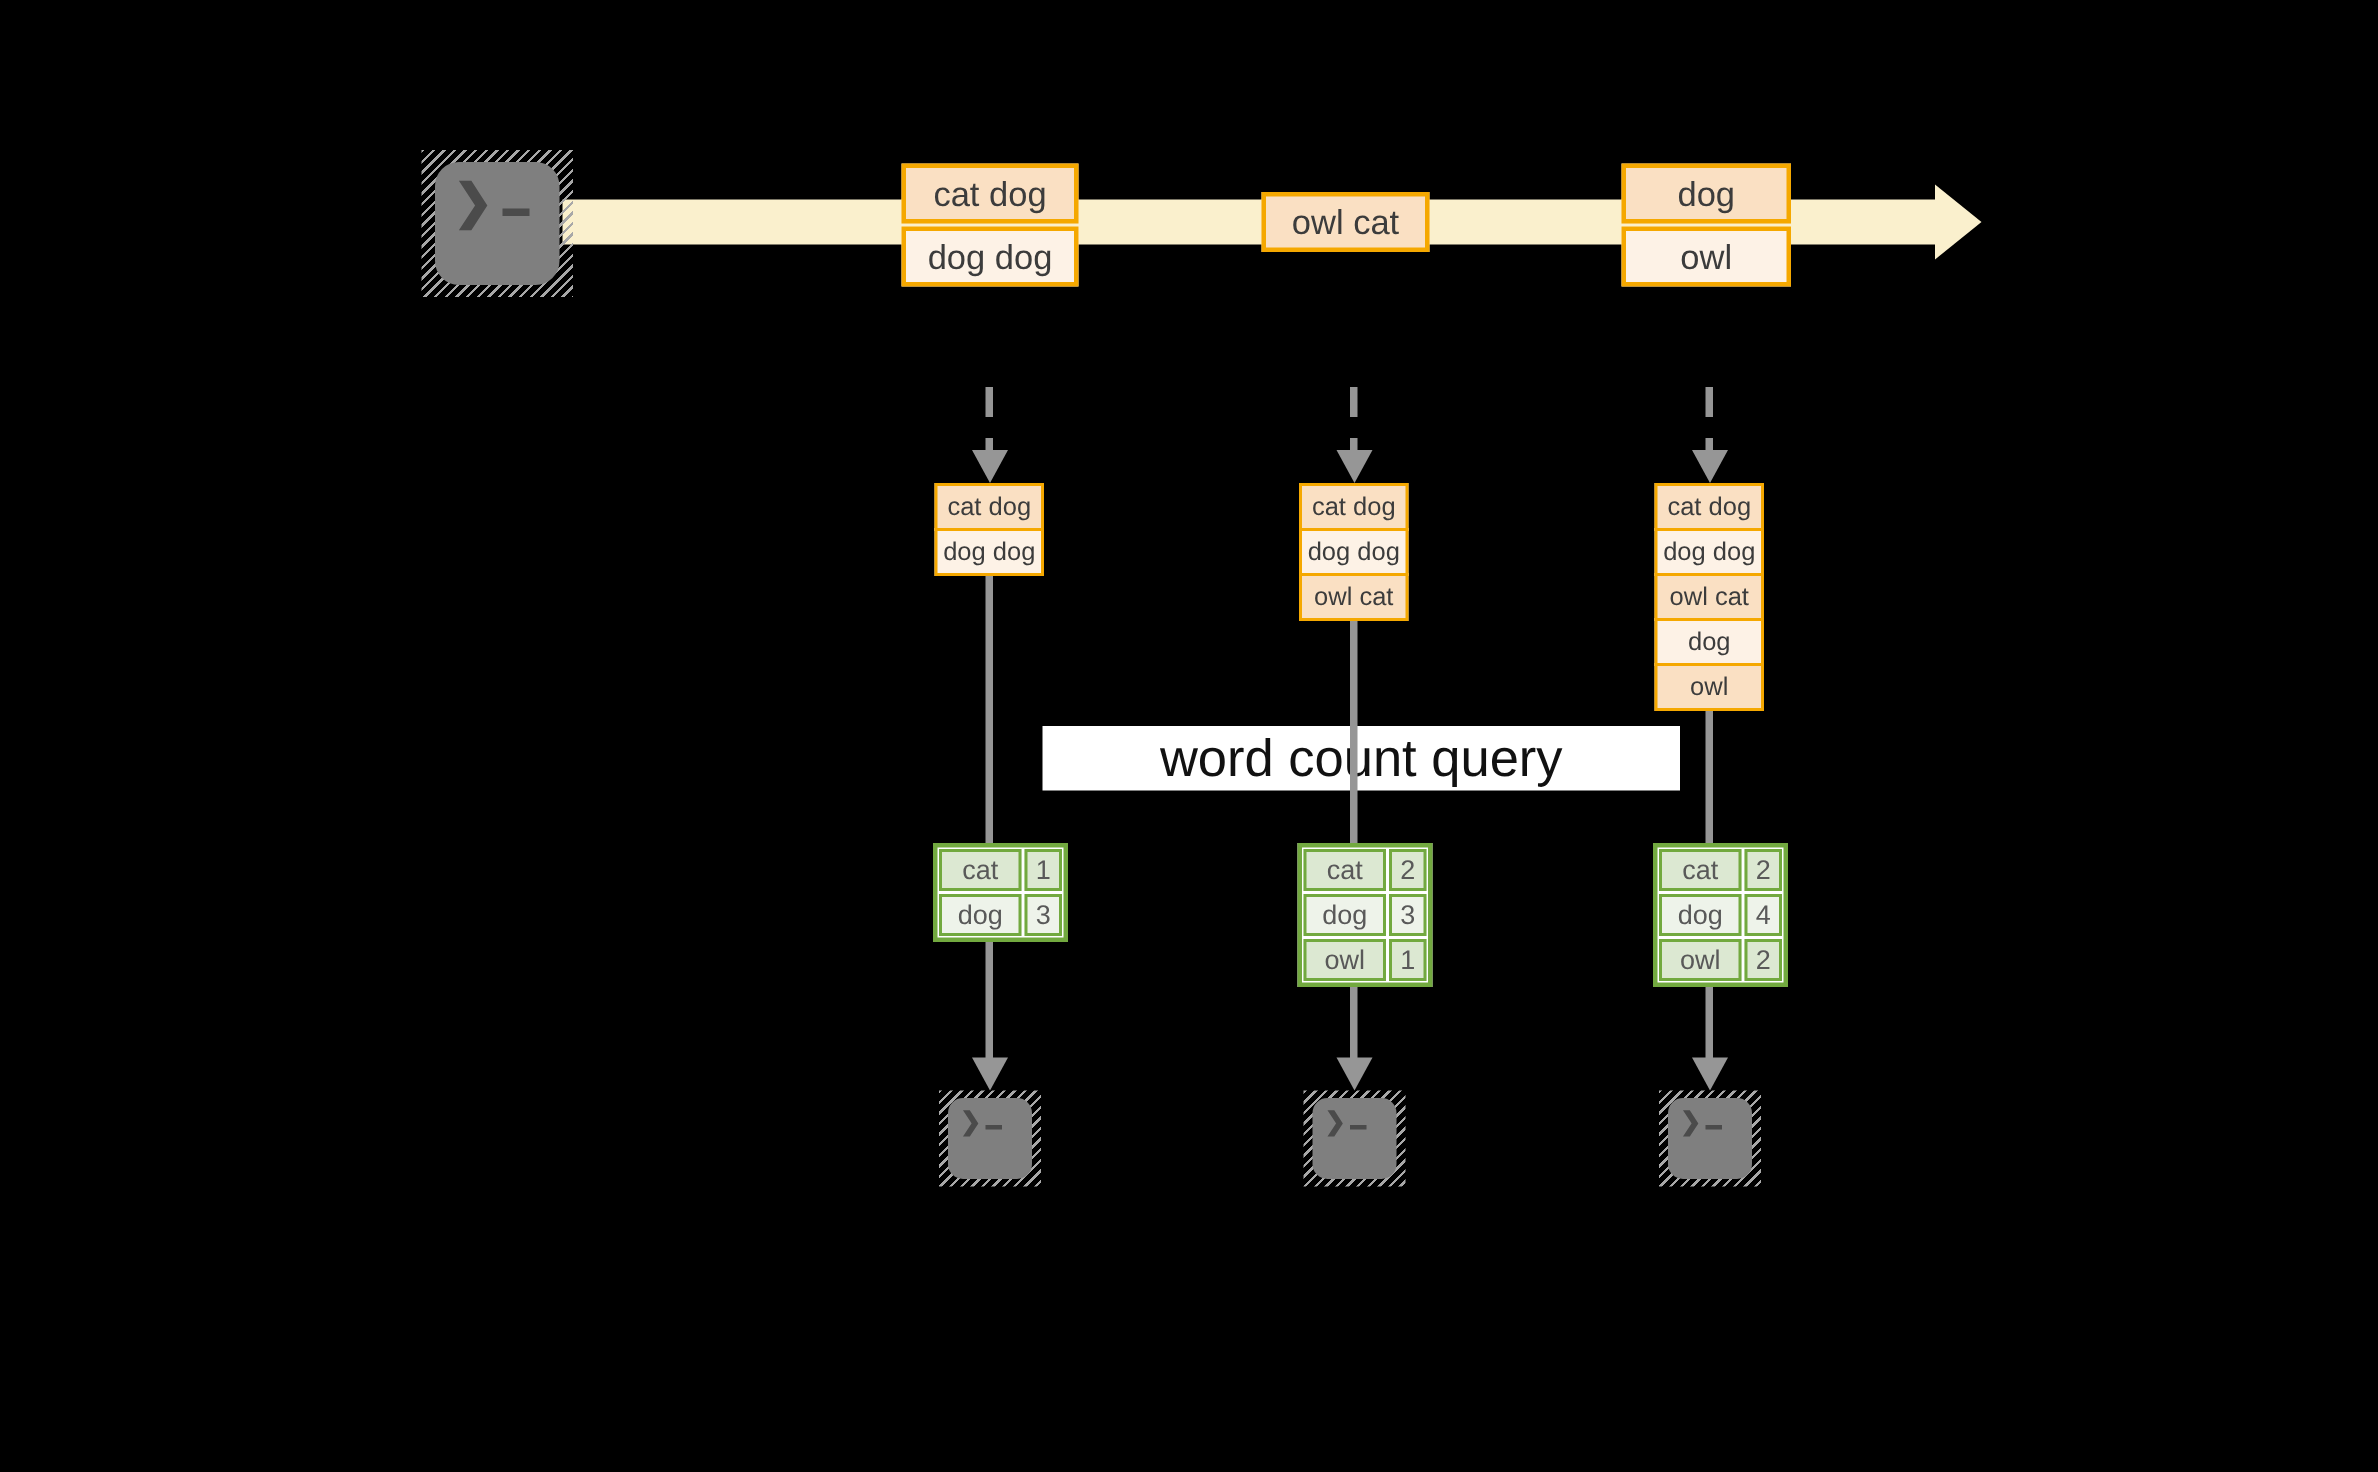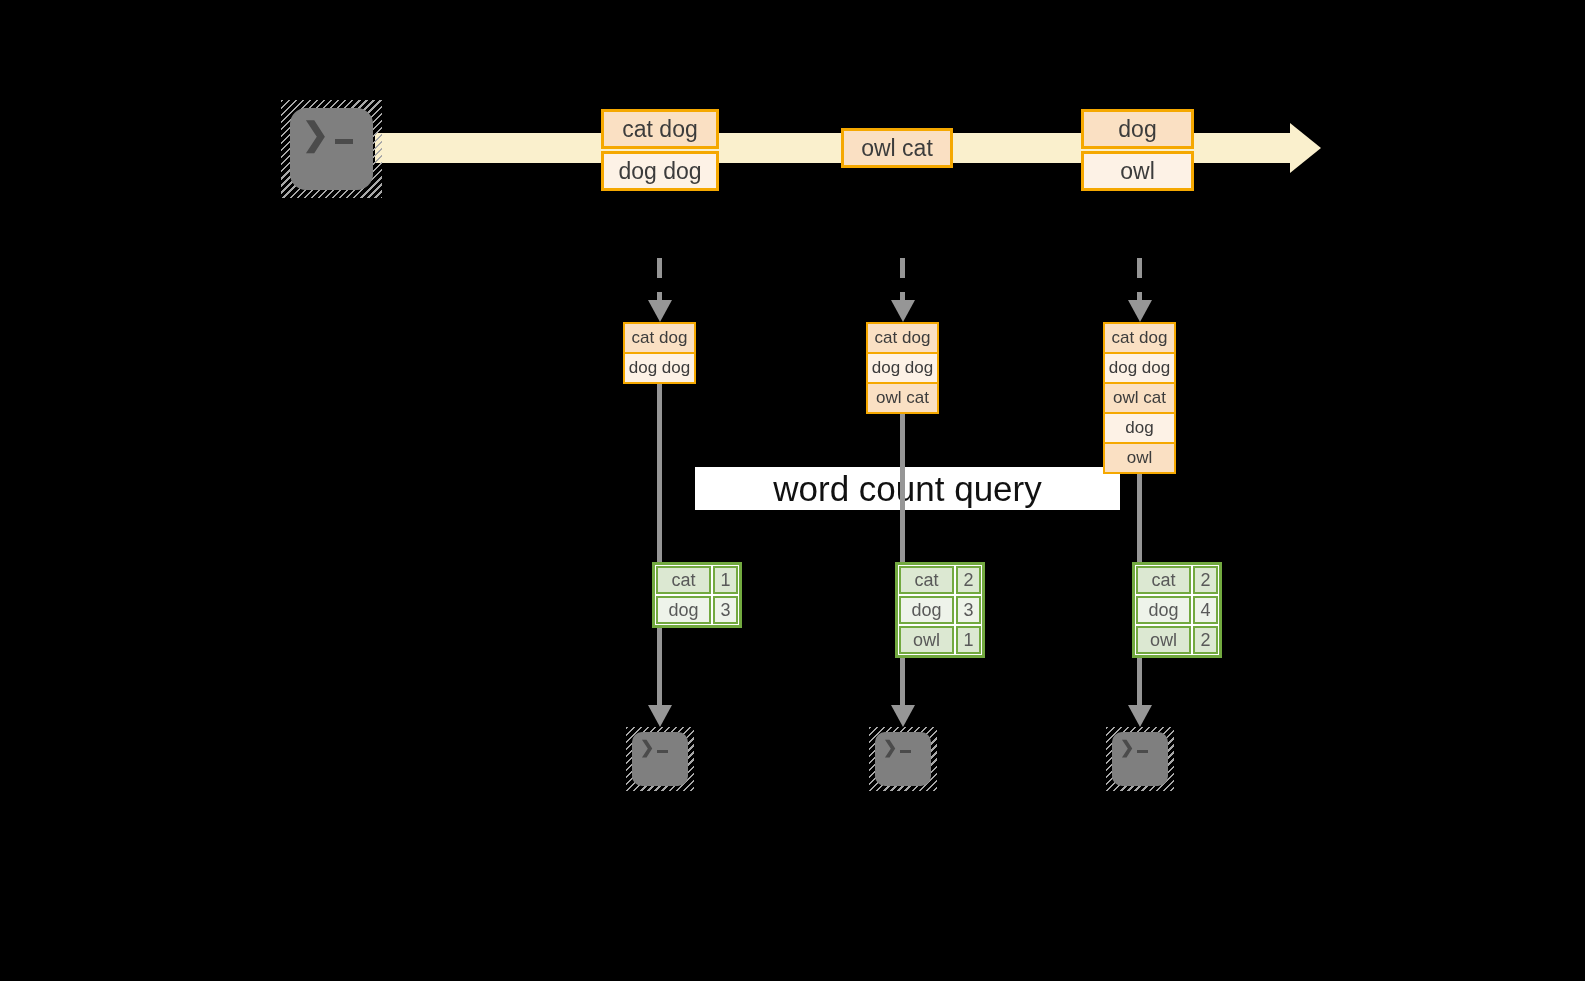--- a/index.html
+++ b/index.html
@@ -57,32 +57,32 @@
              display:flex;align-items:center;justify-content:center;
              font-size:17px;color:var(--text-dark,#3c3c3c);}
   .stack-row:first-child{margin-top:0;}
   #stack-1{left:623px;top:322px;}
   #stack-2{left:866px;top:322px;}
   #stack-3{left:1103px;top:322px;}
 
   
   .wtable{position:absolute;width:90px;background:#ffffff;box-sizing:border-box;
           border:3px solid var(--green,#72a93f);padding:1px;
-          display:grid;grid-template-columns:1fr 25px;gap:2px;z-index:3;margin-left:30px;}
+          display:grid;grid-template-columns:1fr 25px;gap:2px;z-index:3;}
   .wcell{border:2px solid var(--green,#72a93f);height:28px;box-sizing:border-box;
          display:flex;align-items:center;justify-content:center;
          font-size:18px;color:var(--table-text,#595959);}
   .green-dark{background:var(--green-cell-dark,#dce8d2);}
   .green-light{background:var(--green-cell-light,#eef3ea);}
   #wtable-1{left:622px;top:562px;}
   #wtable-2{left:865px;top:562px;}
   #wtable-3{left:1102px;top:562px;}
 
   
-  .query-label{position:absolute;left:695px;top:467px;width:425px;height:43px;
+  .query-label{position:absolute;left:695px;top:484px;width:425px;height:43px;
                background:var(--label-bg,#ffffff);color:var(--label-text,#111111);
                display:flex;align-items:center;justify-content:center;
                font-size:35px;z-index:1;}
 
   
   #dash-1{left:657px;top:258px;height:44px;} #dashhead-1{left:648px;top:300px;}
   #dash-2{left:900px;top:258px;height:44px;} #dashhead-2{left:891px;top:300px;}
   #dash-3{left:1137px;top:258px;height:44px;} #dashhead-3{left:1128px;top:300px;}
   #line-a1{left:657px;top:380px;height:184px;}
   #line-a2{left:900px;top:412px;height:152px;}

